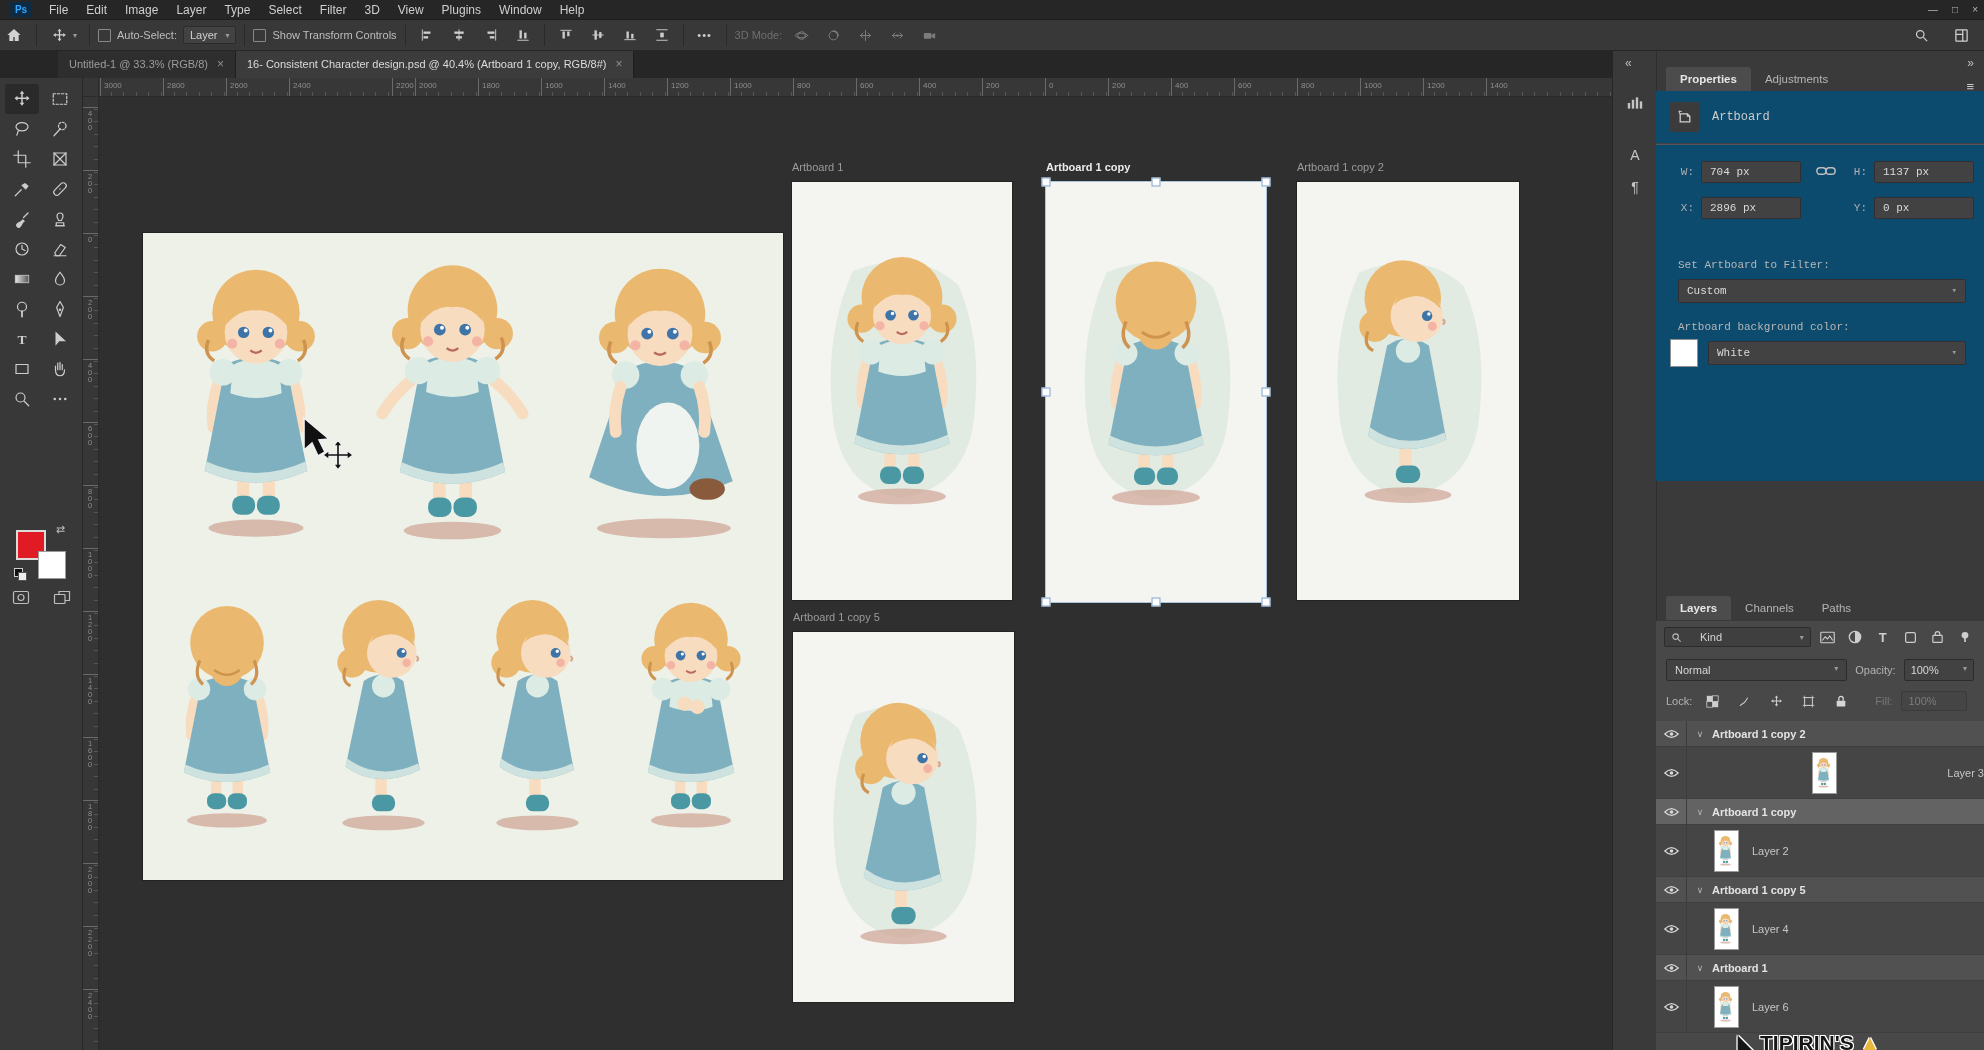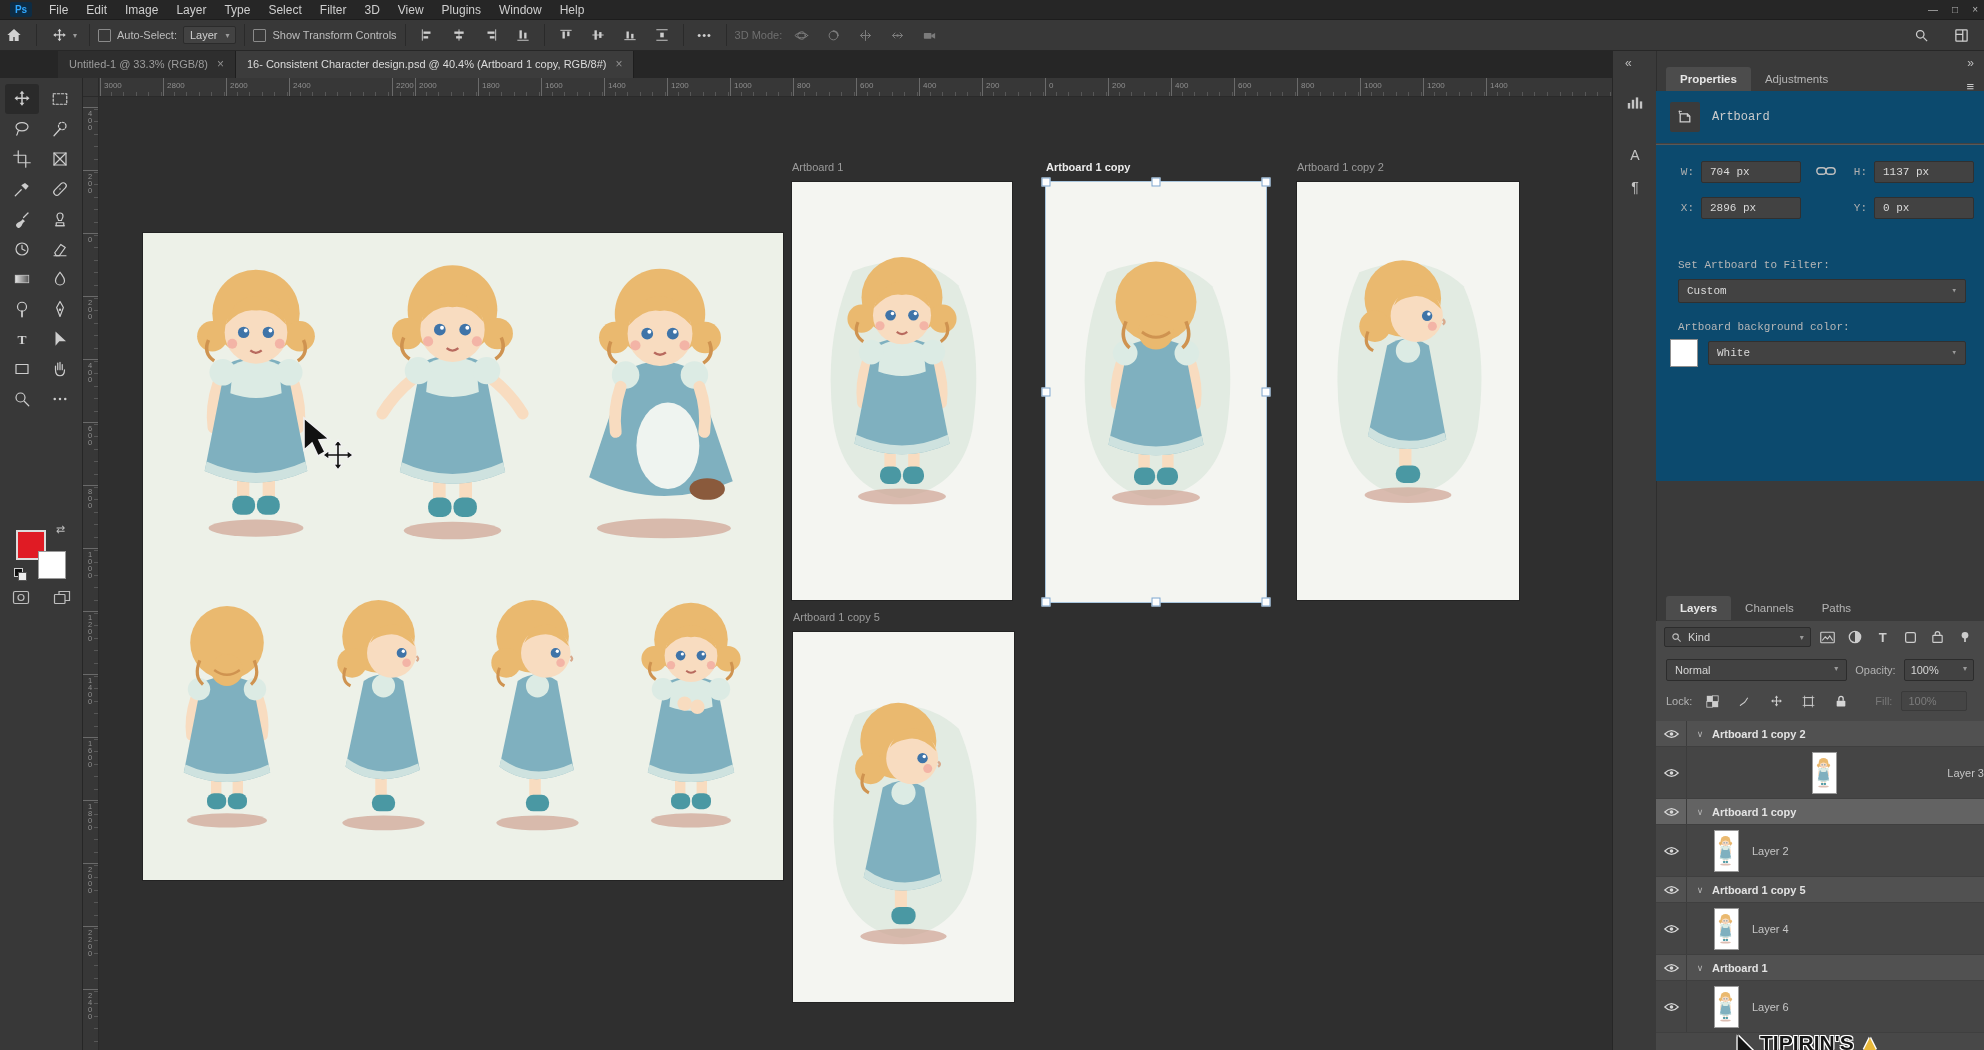--- a/index.html
+++ b/index.html
@@ -86,21 +86,21 @@
   .chain{margin:0 8px;}
   .pselect{position:absolute;left:22px;right:18px;background:#424242;border:1px solid #303030;border-radius:2px;padding:5px 8px;color:#dadada;display:flex;justify-content:space-between;}
   .ptext{position:absolute;left:22px;color:#b7b7b7;}
   .bgswatch{position:absolute;left:14px;width:26px;height:26px;background:#fff;border:1px solid #8f8f8f;}
   .bgselect{left:52px;}
   
   .layers-tabs{top:540px;}
   .layers-body{position:absolute;left:0;right:0;top:571px;bottom:0;background:#484848;font-size:11px;}
   .lrow{position:absolute;left:0;right:0;display:flex;align-items:center;}
   .filter-row{top:6px;padding:0 8px;gap:6px;}
-  .searchbox{width:142px;background:#3f3f3f;border:1px solid #2c2c2c;border-radius:2px;padding:3px 6px;display:flex;align-items:center;gap:6px;color:#d3d3d3;}
+  .searchbox{width:142px;background:#3f3f3f;border:1px solid #2c2c2c;border-radius:2px;padding:3px 6px;display:flex;align-items:center;gap:18px;color:#d3d3d3;}
   .searchbox .sp{flex:1;} 
   .f-ico{width:23px;height:20px;display:flex;align-items:center;justify-content:center;color:#cdcdcd;}
   .blend-row{top:38px;padding:0 10px;gap:8px;}
   .blendselect{width:168px;background:#424242;border:1px solid #2c2c2c;border-radius:2px;padding:4px 8px;display:flex;justify-content:space-between;color:#d6d6d6;}
   .opacity-box{width:58px;background:#424242;border:1px solid #2c2c2c;border-radius:2px;padding:4px 6px;display:flex;justify-content:space-between;color:#d6d6d6;}
   .lock-row{top:70px;padding:0 10px;gap:9px;color:#b3b3b3;}
   .fill-grayed{color:#787878;margin-left:14px;}
   .fillbox{width:52px;background:#454545;border:1px solid #3a3a3a;border-radius:2px;padding:3px 6px;color:#7c7c7c;}
   .layer-list{position:absolute;left:0;right:0;top:100px;bottom:0;overflow:hidden;}
   .lay-row{position:absolute;left:0;right:0;display:flex;align-items:center;border-bottom:1px solid #3f3f3f;box-sizing:border-box;}

